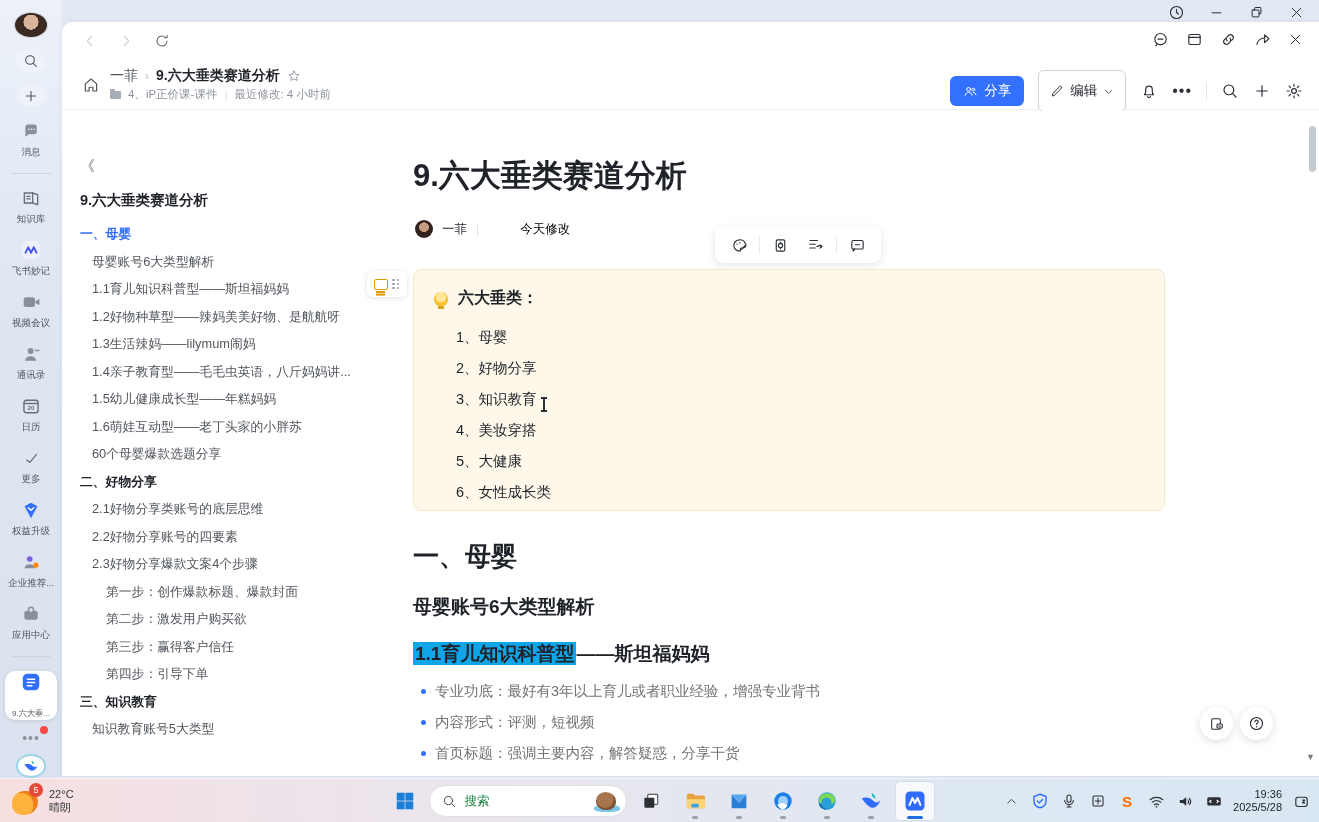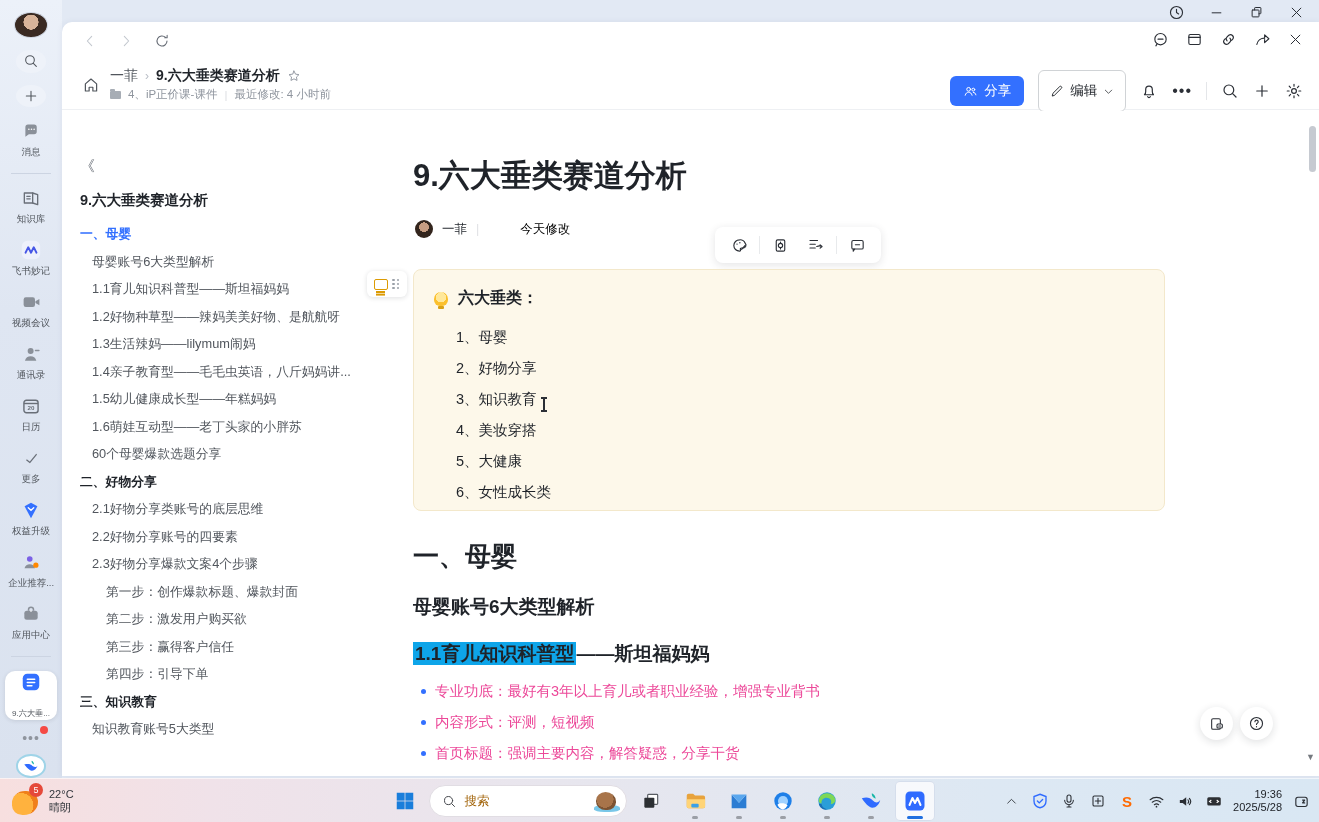--- a/index.html
+++ b/index.html
@@ -91,21 +91,21 @@
 
   .caret { position:absolute; left:130px; top:286px; width:2px; height:15px; background:#2b2f36; }
   .caret:before,.caret:after { content:""; position:absolute; left:-2px; width:6px; height:1.6px; background:#2b2f36; }
   .caret:before { top:0; } .caret:after { bottom:0; }
 
   .h1 { position:absolute; left:0; top:428px; font-size:26px; font-weight:700; color:#1f2329; }
   .h2 { position:absolute; left:0; top:483px; font-size:19px; font-weight:700; color:#1f2329; }
   .h3 { position:absolute; left:0; top:530px; font-size:19px; font-weight:700; color:#1f2329; }
   .hl { padding:1px 2px; }
   .bullets { position:absolute; left:0; top:565px; }
-  .bullet { position:relative; font-size:14.5px; line-height:31px; padding-left:22px; color:#ec4899; }
+  .bullet { position:relative; font-size:14.5px; line-height:31px; padding-left:22px; color:#737373; }
   .bullet:before { content:""; position:absolute; left:8px; top:13px; width:5px; height:5px; border-radius:50%; background:#3370ff; }
   .clipped-line { position:absolute; left:22px; top:660px; width:500px; height:5px; overflow:hidden; color:#b9bec6; font-size:14px; }
 
   
   #scrollbar { position:absolute; right:3px; top:10px; bottom:14px; width:8px; }
   #scroll-thumb { position:absolute; top:5px; right:0; width:7px; height:46px; border-radius:4px; background:#c6cad1; cursor:pointer; }
   #scroll-down { position:absolute; right:1px; bottom:0; color:#75797f; font-size:9px; cursor:pointer; }
   .floaters { position:absolute; right:46px; bottom:36px; display:flex; gap:7px; }
   .fbtn { width:33px; height:33px; border-radius:50%; background:#fff; box-shadow:0 2px 8px rgba(31,35,41,.14); display:flex; align-items:center; justify-content:center; color:#2b2f36; cursor:pointer; }
 
@@ -115,21 +115,21 @@
   .w-ic { position:relative; width:32px; height:32px; }
   .w-blob { position:absolute; left:2px; top:6px; width:26px; height:24px; background:radial-gradient(circle at 35% 60%,#ffb23e 0 55%,#f07f1a 56% 100%); border-radius:50% 46% 55% 40%; }
   .w-badge { position:absolute; right:-1px; top:-2px; min-width:14px; height:14px; border-radius:50%; background:#e5493a; color:#fff; font-size:9px; display:flex; align-items:center; justify-content:center; }
   .w-text { font-size:11px; color:#33373d; line-height:13px; }
   .tb-center { position:absolute; left:50%; top:0; height:44px; transform:translateX(-50%); display:flex; align-items:center; gap:4px; }
   .tb-btn { position:relative; width:40px; height:40px; display:flex; align-items:center; justify-content:center; border-radius:5px; cursor:pointer; }
   .tb-btn .under { position:absolute; bottom:2px; left:50%; transform:translateX(-50%); width:6px; height:3px; border-radius:2px; background:#9b9fa6; }
   .tb-btn.active { background:rgba(255,255,255,.75); box-shadow:inset 0 0 0 1px rgba(180,195,220,.5); }
   .tb-btn.active .under { width:16px; background:#1f6fe0; }
   .tb-search { height:32px; width:198px; background:#fff; border:1px solid #e1dde3; border-radius:17px; display:flex; align-items:center; gap:8px; padding:0 6px 0 12px; cursor:text; }
-  .tb-search .ph { font-size:12.5px; color:#a16207; flex:1; }
+  .tb-search .ph { font-size:12.5px; color:#15803d; flex:1; }
   .otter { width:26px; height:22px; position:relative; }
   .otter .ob { position:absolute; left:2px; top:2px; width:20px; height:18px; border-radius:50% 55% 45% 50%; background:radial-gradient(circle at 45% 40%,#a8744a 0 55%,#7d5332 56% 100%); }
   .otter .ow { position:absolute; left:0; bottom:0; width:26px; height:7px; border-radius:40%; background:#79c7e8; }
   .tray { position:absolute; right:8px; top:0; height:44px; display:flex; align-items:center; gap:9px; }
   .tray-ic { width:20px; display:flex; align-items:center; justify-content:center; color:#2a2e34; cursor:pointer; }
   .sogou { font-weight:800; font-size:15px; color:#ff6a00; font-family:"Liberation Sans",sans-serif; }
   .clock { text-align:right; font-size:11px; line-height:13px; color:#1c1f24; cursor:pointer; }
 
   
   .ico { stroke:currentColor; fill:none; stroke-width:1.6; stroke-linecap:round; stroke-linejoin:round; }

